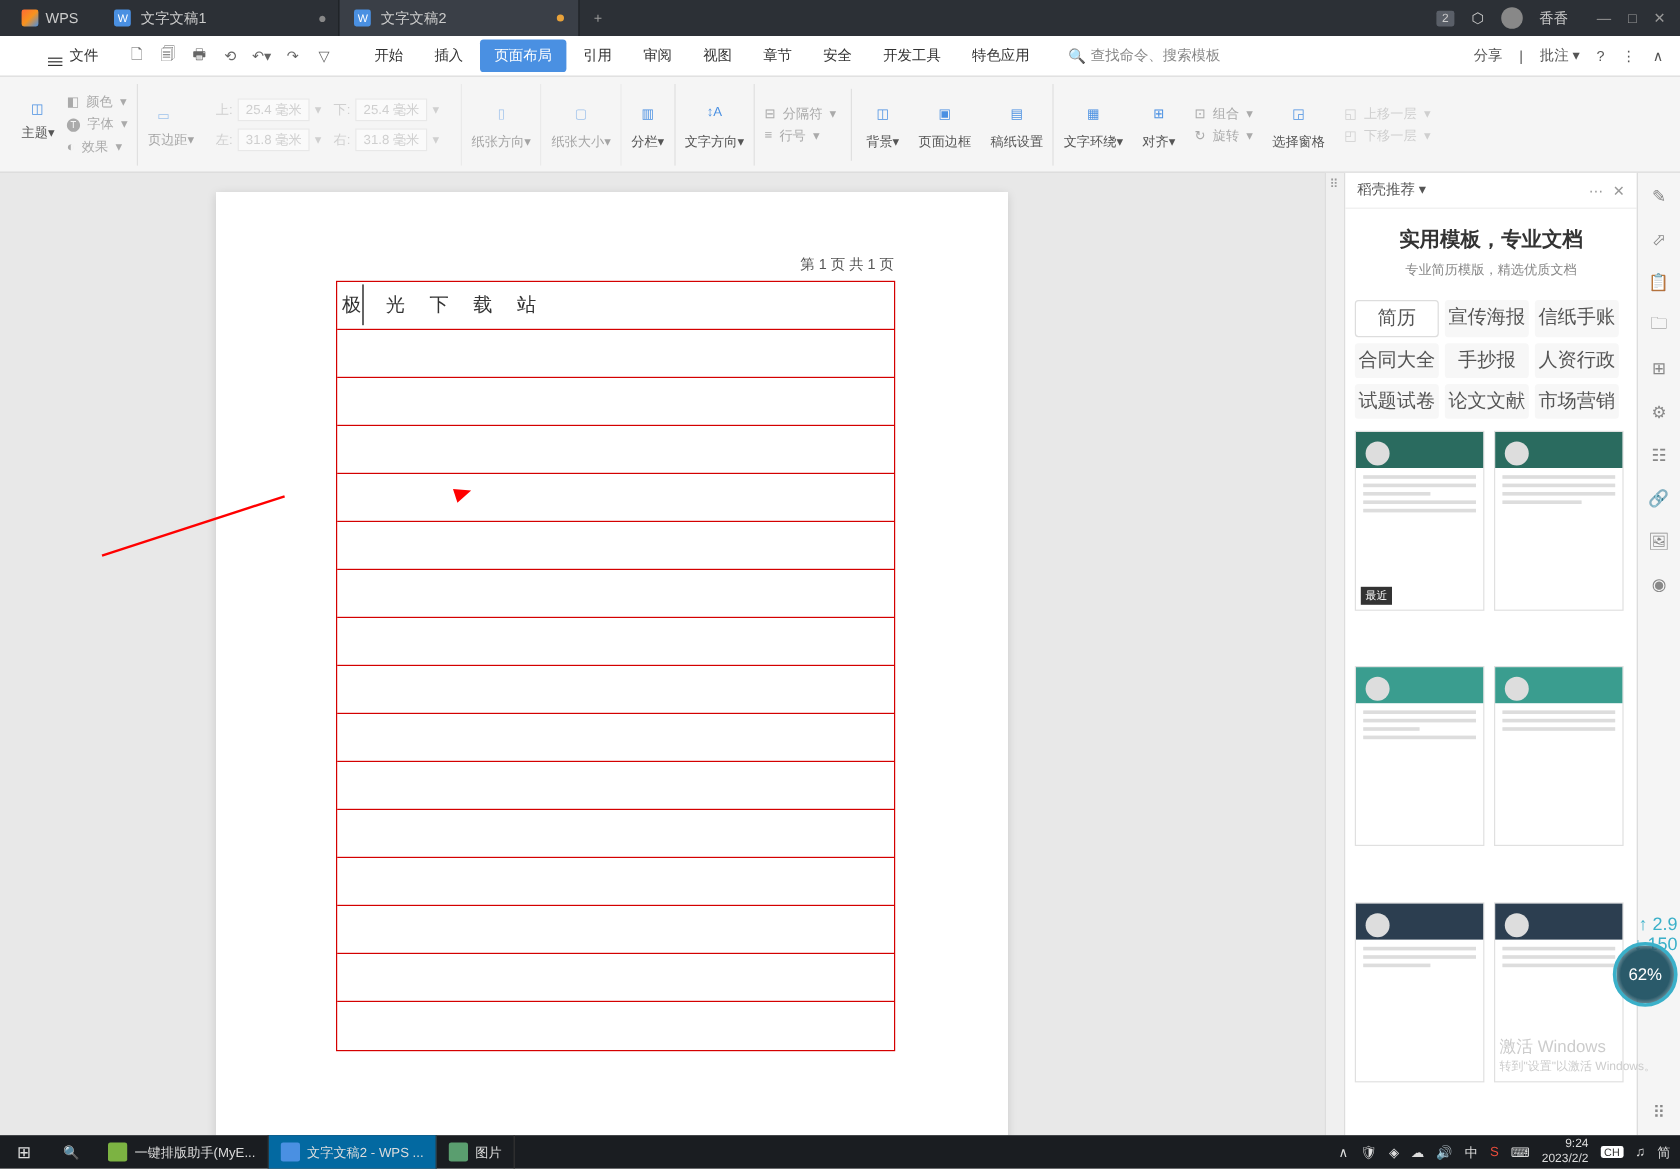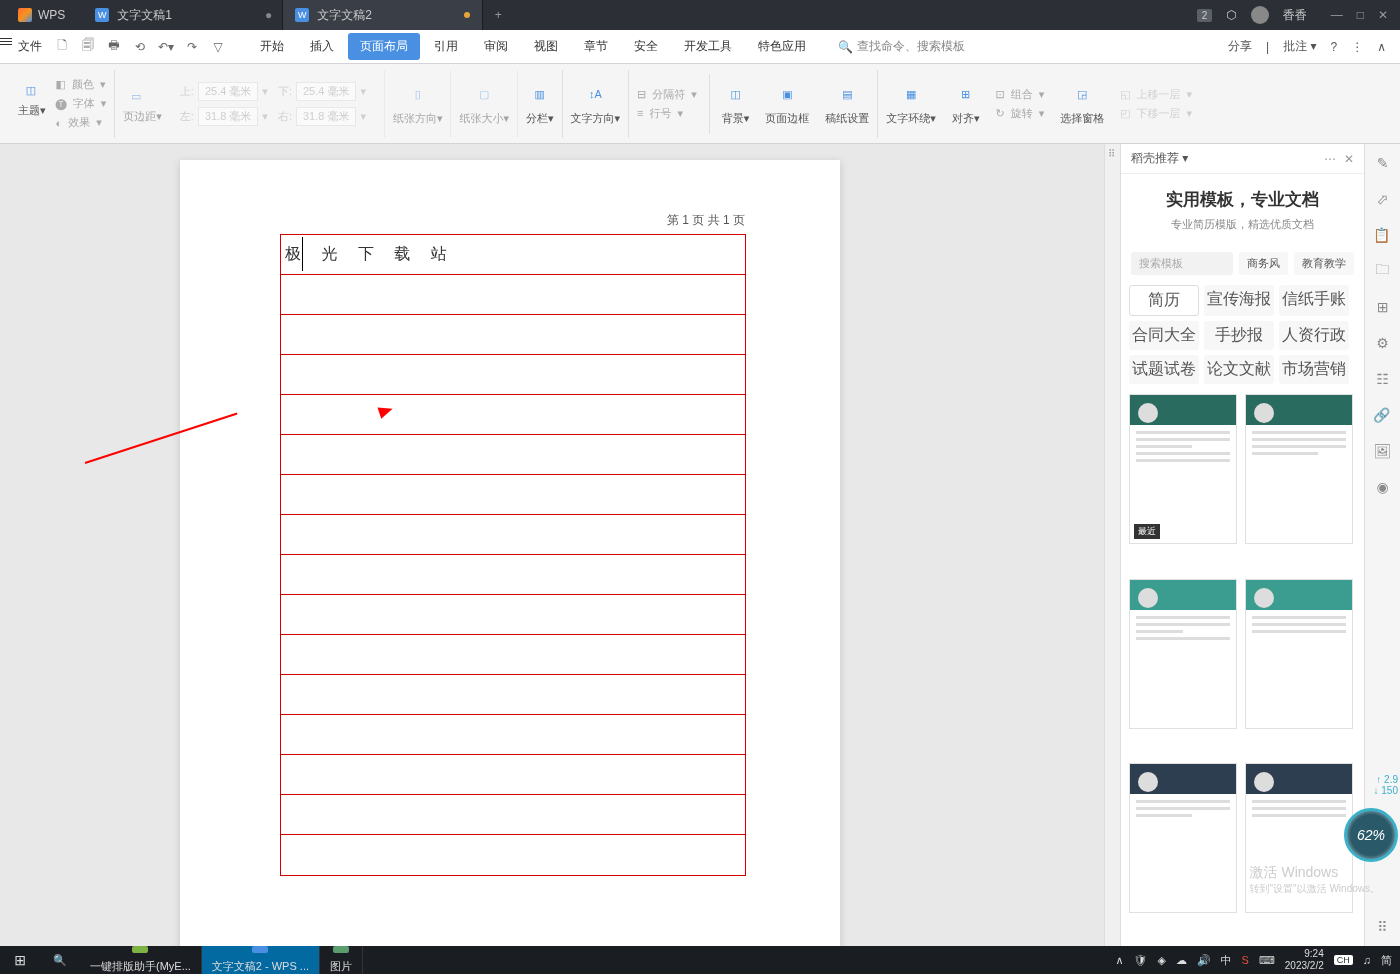--- a/index.html
+++ b/index.html
@@ -15,21 +15,21 @@
 .tab-close { position: absolute; right: 10px; color: #888; }
 .tab-dot { position: absolute; right: 12px; width: 6px; height: 6px; border-radius: 50%; background: #e8a23a; }
 .tab-add { width: 30px; text-align: center; color: #999; }
 .titlebar-right { margin-left: auto; display: flex; align-items: center; gap: 14px; padding-right: 12px; }
 .badge { background: #5a5f68; padding: 1px 5px; border-radius: 2px; font-size: 10px; }
 .user-avatar { width: 18px; height: 18px; border-radius: 50%; background: #888; }
 .win-controls { display: flex; gap: 14px; color: #999; margin-left: 10px; }
 
 
 .menubar { height: 34px; background: #fff; border-bottom: 1px solid #d4d4d4; display: flex; align-items: center; font-size: 12px; color: #333; }
-.menu-file { display: flex; align-items: flex-start; gap: 6px; padding: 0 0; }
+.menu-file { display: flex; align-items: flex-end; gap: 6px; padding: 0 12px; margin-left: 28px; }
 .hamburger { display: flex; flex-direction: column; gap: 2px; }
 .hamburger span { width: 12px; height: 1px; background: #333; }
 .qat { display: flex; gap: 10px; padding: 0 12px; align-items: center; color: #666; }
 .qat-icon { width: 16px; height: 16px; display: flex; align-items: center; justify-content: center; }
 .menu-tabs { display: flex; gap: 2px; margin-left: 10px; }
 .menu-tab { padding: 5px 12px; cursor: pointer; border-radius: 3px; }
 .menu-tab.active { background: #4a90e2; color: #fff; }
 .menubar-right { margin-left: auto; display: flex; align-items: center; gap: 14px; padding-right: 14px; color: #555; }
 .search-box { display: flex; align-items: center; gap: 4px; color: #888; }
 
@@ -86,27 +86,27 @@
 .tpl-lines { padding: 6px; }
 .tpl-line { height: 3px; background: #ddd; margin-bottom: 4px; }
 .tpl-badge { position: absolute; bottom: 4px; left: 4px; background: #333; color: #fff; font-size: 9px; padding: 1px 4px; }
 .sp-watermark { position: absolute; bottom: 50px; right: 20px; color: #ccc; font-size: 14px; pointer-events: none; }
 
 
 .rightrail { width: 36px; background: #f5f5f5; border-left: 1px solid #ddd; display: flex; flex-direction: column; align-items: center; padding-top: 10px; gap: 18px; color: #888; font-size: 14px; }
 .rail-icon { width: 18px; height: 18px; display: flex; align-items: center; justify-content: center; }
 
 
-.gauge { position: absolute; right: 2px; bottom: 112px; width: 54px; height: 54px; border-radius: 50%; background: radial-gradient(circle,#2a5a6a 60%,transparent); border: 3px solid #3ab0c9; display: flex; align-items: center; justify-content: center; color: #fff; font-size: 14px; font-style: italic; }
-.gauge-labels { position: absolute; right: 2px; bottom: 178px; font-size: 10px; color: #3ab0c9; text-align: right; }
+.gauge { position: absolute; right: 2px; bottom: 135px; width: 54px; height: 54px; border-radius: 50%; background: radial-gradient(circle,#2a5a6a 60%,transparent); border: 3px solid #3ab0c9; display: flex; align-items: center; justify-content: center; color: #fff; font-size: 14px; }
+.gauge-labels { position: absolute; right: 2px; bottom: 178px; font-size: 15px; color: #3ab0c9; text-align: right; }
 
 
 .taskbar { position: absolute; bottom: 0; left: 0; right: 0; height: 28px; background: #1a1d21; display: flex; align-items: center; font-size: 11px; color: #ddd; }
 .tb-start { width: 40px; text-align: center; font-size: 14px; }
-.tb-item { display: flex; align-items: center; gap: 6px; padding: 0 10px; height: 28px; border-right: 1px solid #333; max-width: 145px; flex-direction: column; }
+.tb-item { display: flex; align-items: center; gap: 6px; padding: 0 10px; height: 28px; border-right: 1px solid #333; max-width: 145px; }
 .tb-item.active { background: #0369a1; }
 .tb-icon { width: 16px; height: 16px; border-radius: 2px; }
 .tb-right { margin-left: auto; display: flex; align-items: center; gap: 10px; padding-right: 8px; }
 .tb-clock { text-align: right; font-size: 10px; line-height: 12px; }
 .ch-badge { background: #fff; color: #333; padding: 0 3px; font-size: 9px; border-radius: 2px; }
 </style>
 </head>
 <body>
 
 <div class="titlebar">
@@ -306,25 +306,20 @@
     <div class="sp-header">
       <span><span>稻壳推荐</span> ▾</span>
       <div class="sp-header-right">
         <span>⋯</span>
         <span>✕</span>
       </div>
     </div>
     <div class="sp-hero">
       <div class="sp-hero-title">实用模板，专业文档</div>
       <div class="sp-hero-sub">专业简历模版，精选优质文档</div>
-    </div>
-    <div class="sp-tabs">
-      <div class="sp-search">搜索模板</div>
-      <div class="sp-tab-btn">商务风</div>
-      <div class="sp-tab-btn">教育教学</div>
     </div>
     <div class="sp-cats">
       <div class="sp-cat active">简历</div>
       <div class="sp-cat">宣传海报</div>
       <div class="sp-cat">信纸手账</div>
       <div class="sp-cat">合同大全</div>
       <div class="sp-cat">手抄报</div>
       <div class="sp-cat">人资行政</div>
       <div class="sp-cat">试题试卷</div>
       <div class="sp-cat">论文文献</div>

